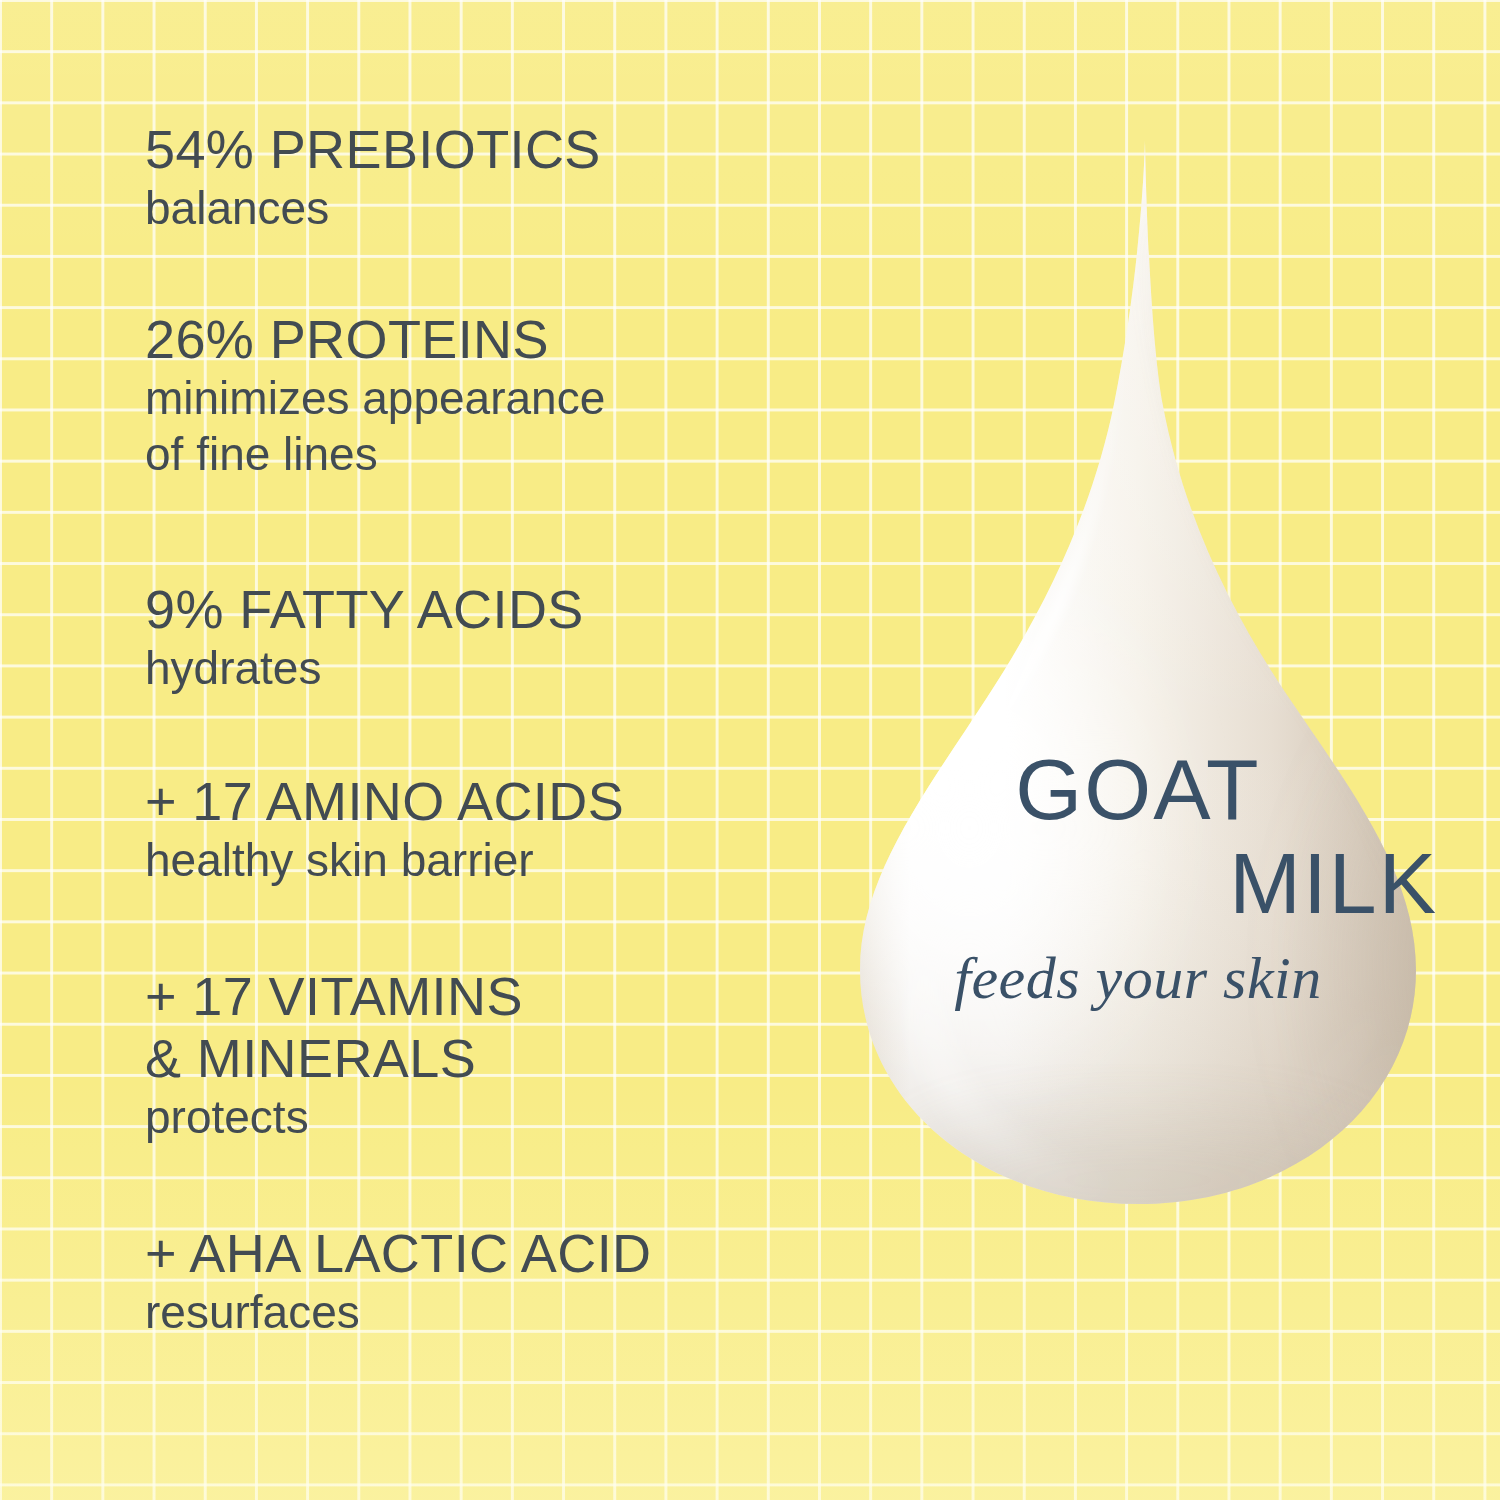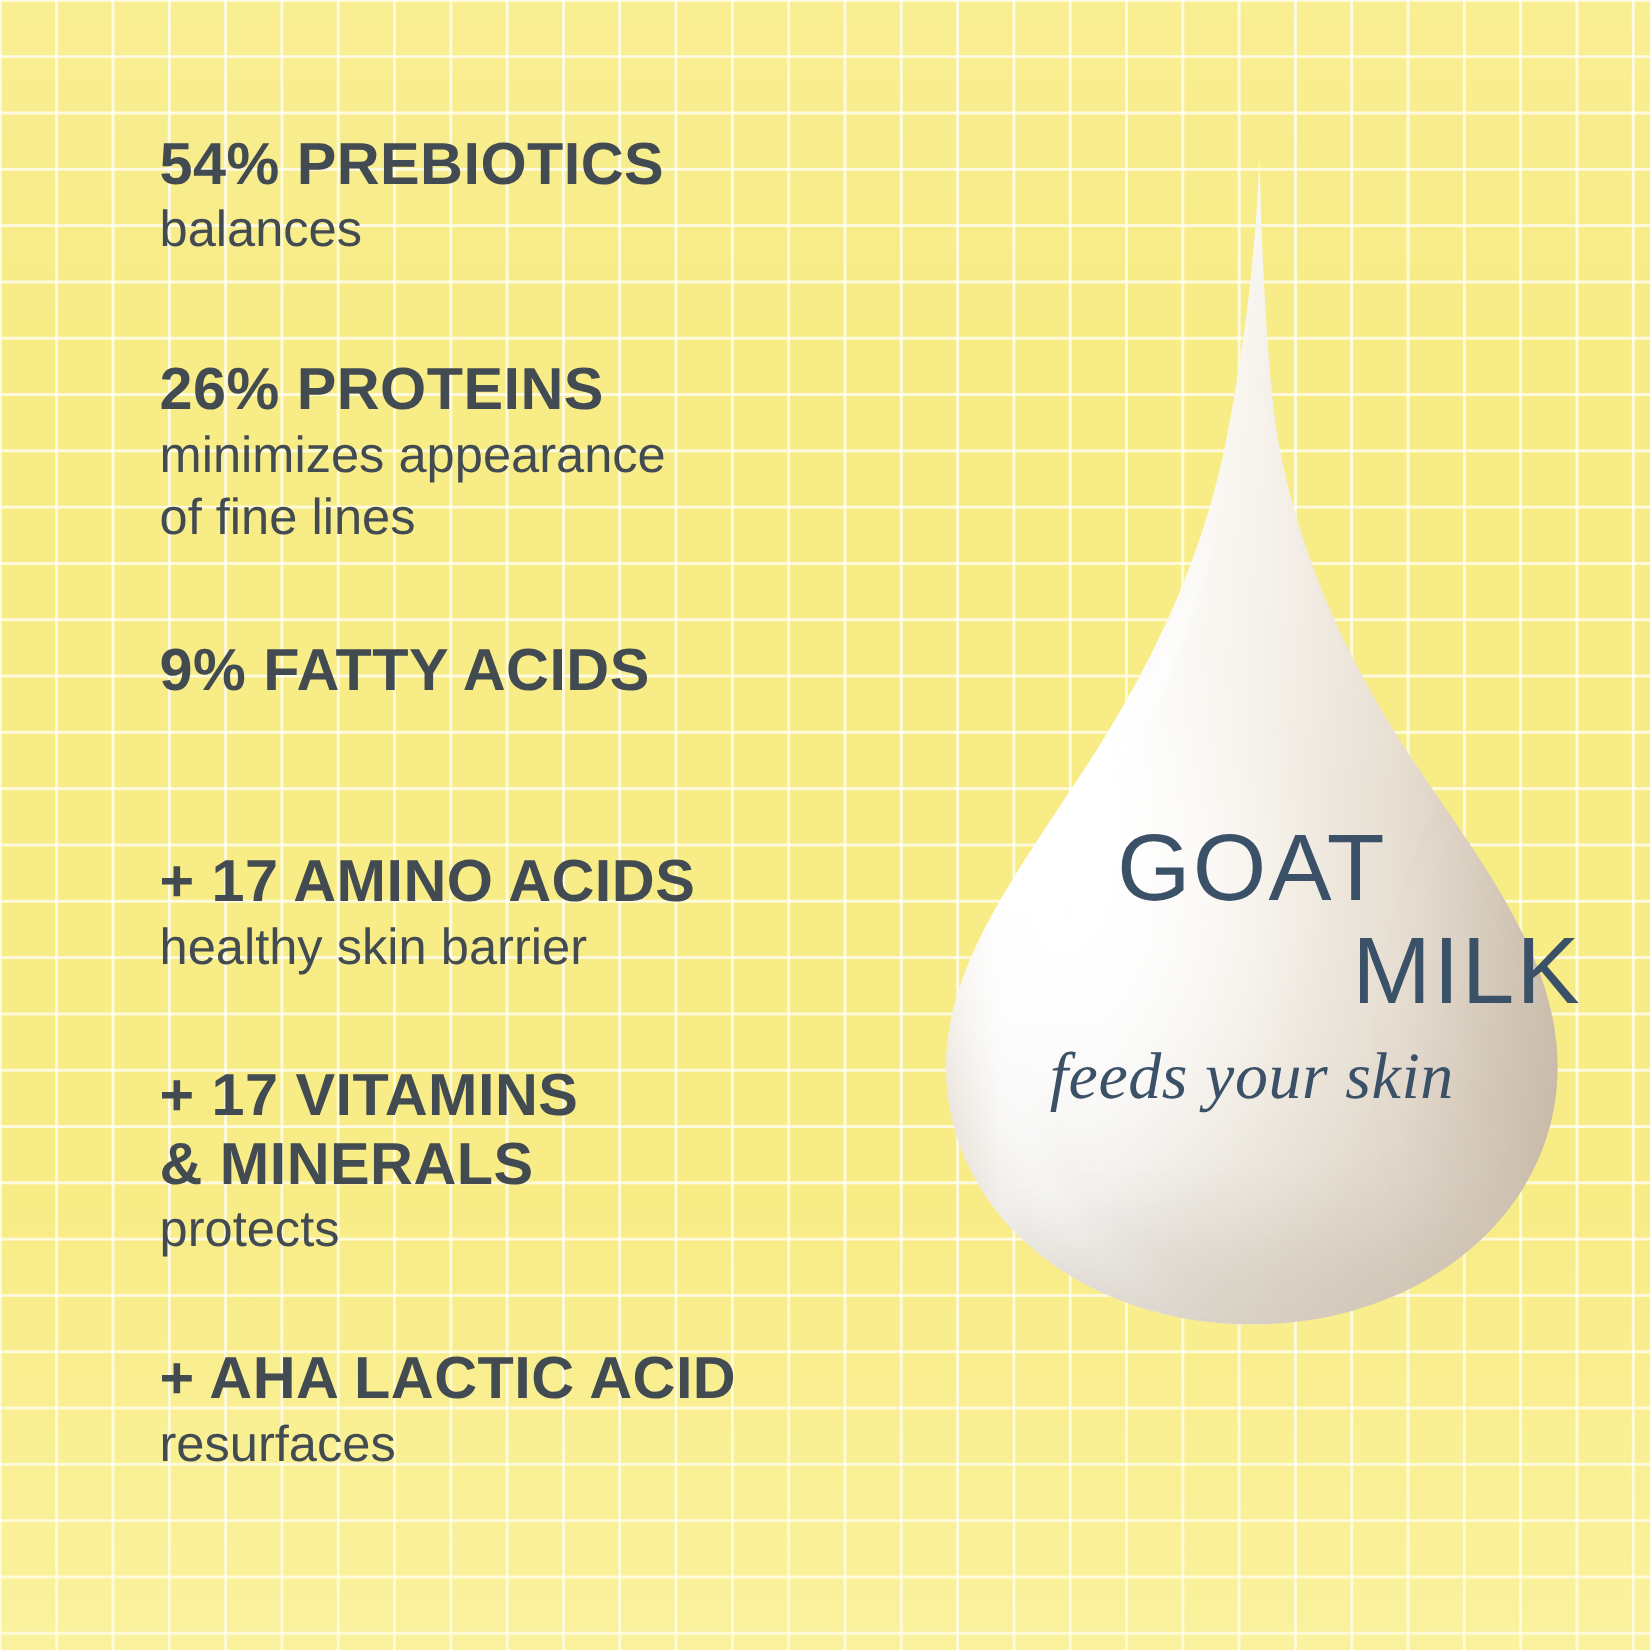--- a/index.html
+++ b/index.html
@@ -37,21 +37,21 @@
     position:absolute;
     left:145px;top:0;
     width:730px;height:1500px;
   }
   .block{position:absolute;left:0;width:730px;}
   .head{
     font-size:54px;
     line-height:62px;
     letter-spacing:0.4px;
     color:#424b52;
-    font-weight:700;
+    font-weight:400;
     white-space:nowrap;
   }
   .sub{
     font-size:46px;
     line-height:56px;
     color:#424b52;
     font-weight:400;
     margin-top:0;
   }
 
@@ -99,30 +99,31 @@
   <div id="grid"></div>
   <div id="tint"></div>
 
   <div id="copy">
 
     <div class="block" style="top:118px;">
       <div class="head">54% PREBIOTICS</div>
       <div class="sub">balances</div>
     </div>
 
-    <div class="block" style="top:323px;">
+    <div class="block" style="top:308px;">
       <div class="head">26% PROTEINS</div>
       <div class="sub">
         <div>minimizes appearance</div>
         <div>of fine lines</div>
       </div>
     </div>
 
     <div class="block" style="top:578px;">
       <div class="head">9% FATTY ACIDS</div>
+      <div class="sub">hydrates</div>
     </div>
 
     <div class="block" style="top:770px;">
       <div class="head">+ 17 AMINO ACIDS</div>
       <div class="sub">healthy skin barrier</div>
     </div>
 
     <div class="block" style="top:965px;">
       <div class="head">
         <div>+ 17 VITAMINS</div>

